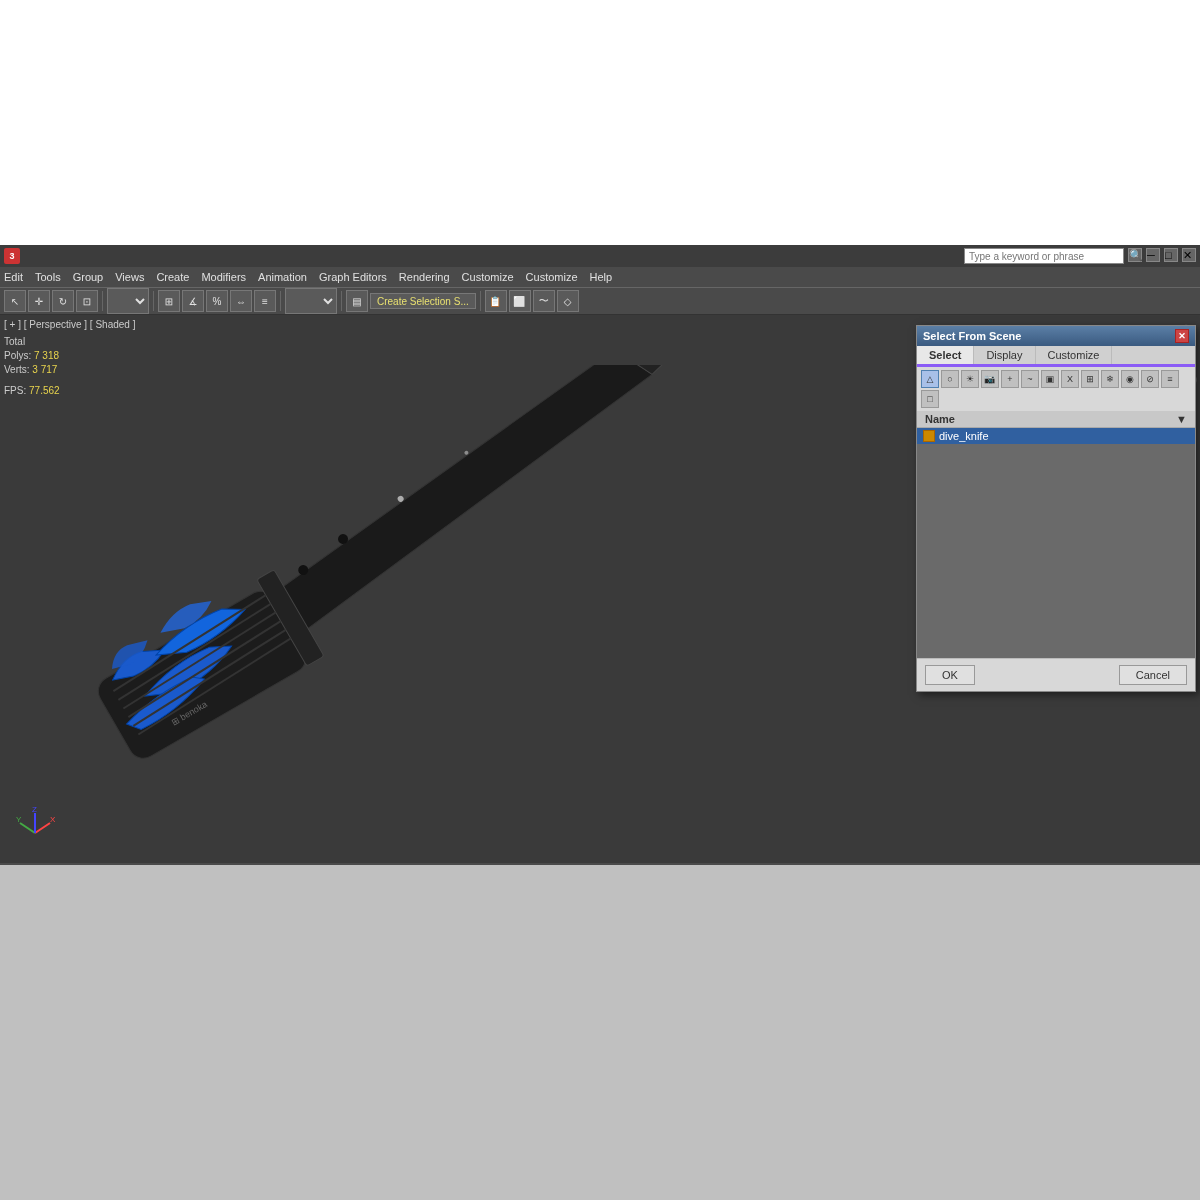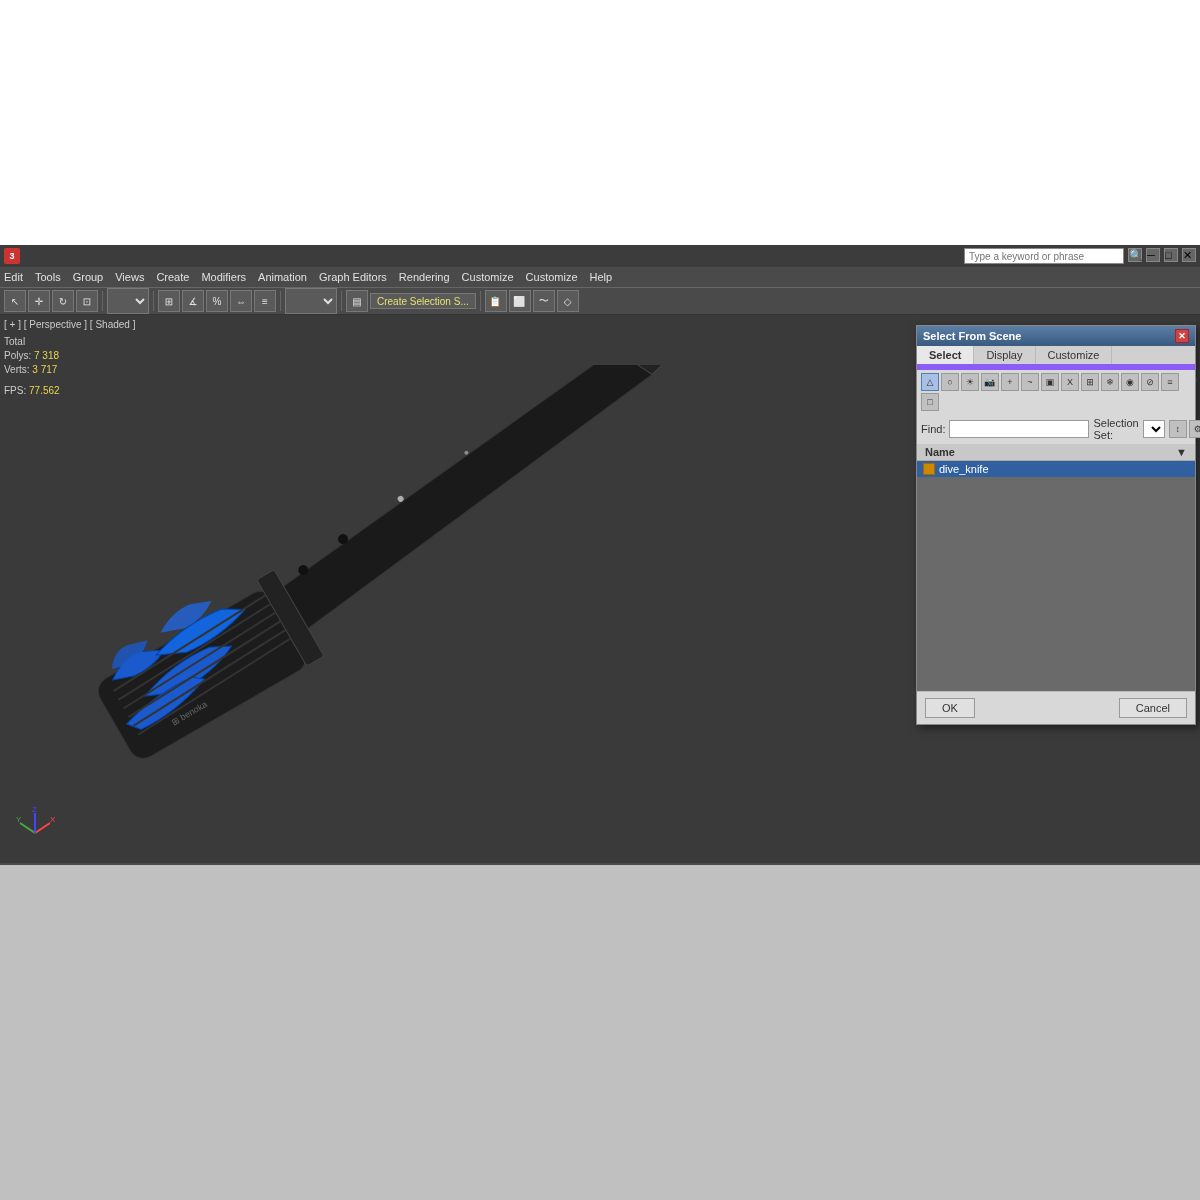--- a/index.html
+++ b/index.html
@@ -242,21 +242,21 @@
       color: white;
       font-size: 9px;
       display: flex;
       align-items: center;
       justify-content: center;
       cursor: pointer;
     }
     .dialog-tabs {
       display: flex;
       background: #d0d0d0;
-      border-bottom: 6px solid #8b5cf6;
+      border-bottom: 3px solid #8b5cf6;
       align-items: center;
     }
     .dialog-tab {
       padding: 3px 12px;
       font-size: 11px;
       cursor: pointer;
       color: #333;
       border-right: 1px solid #bbb;
     }
     .dialog-tab.active {
@@ -549,32 +549,20 @@
         <div class="dialog-tb-btn">▣</div>
         <div class="dialog-tb-btn">X</div>
         <div class="dialog-tb-btn">⊞</div>
         <div class="dialog-tb-btn">❄</div>
         <div class="dialog-tb-btn">◉</div>
         <div class="dialog-tb-btn">⊘</div>
         <div class="dialog-tb-btn">≡</div>
         <div class="dialog-tb-btn">□</div>
       </div>
 
-      <div class="dialog-find-row">
-        <label class="dialog-find-label">Find:</label>
-        <input class="dialog-find-input" type="text" style="">
-        <label class="dialog-selset-label">Selection Set:</label>
-        <select class="dialog-selset-dropdown">
-          <option></option>
-        </select>
-        <div class="dialog-filter-btns">
-          <div class="dialog-tb-btn">↕</div>
-          <div class="dialog-tb-btn">⚙</div>
-        </div>
-      </div>
 
       <div class="dialog-list-header">
         <span>Name</span>
         <span>▼</span>
       </div>
 
       <div class="dialog-list">
         <div class="dialog-list-item selected">
           <span class="item-icon"></span>
           <span>dive_knife</span>

